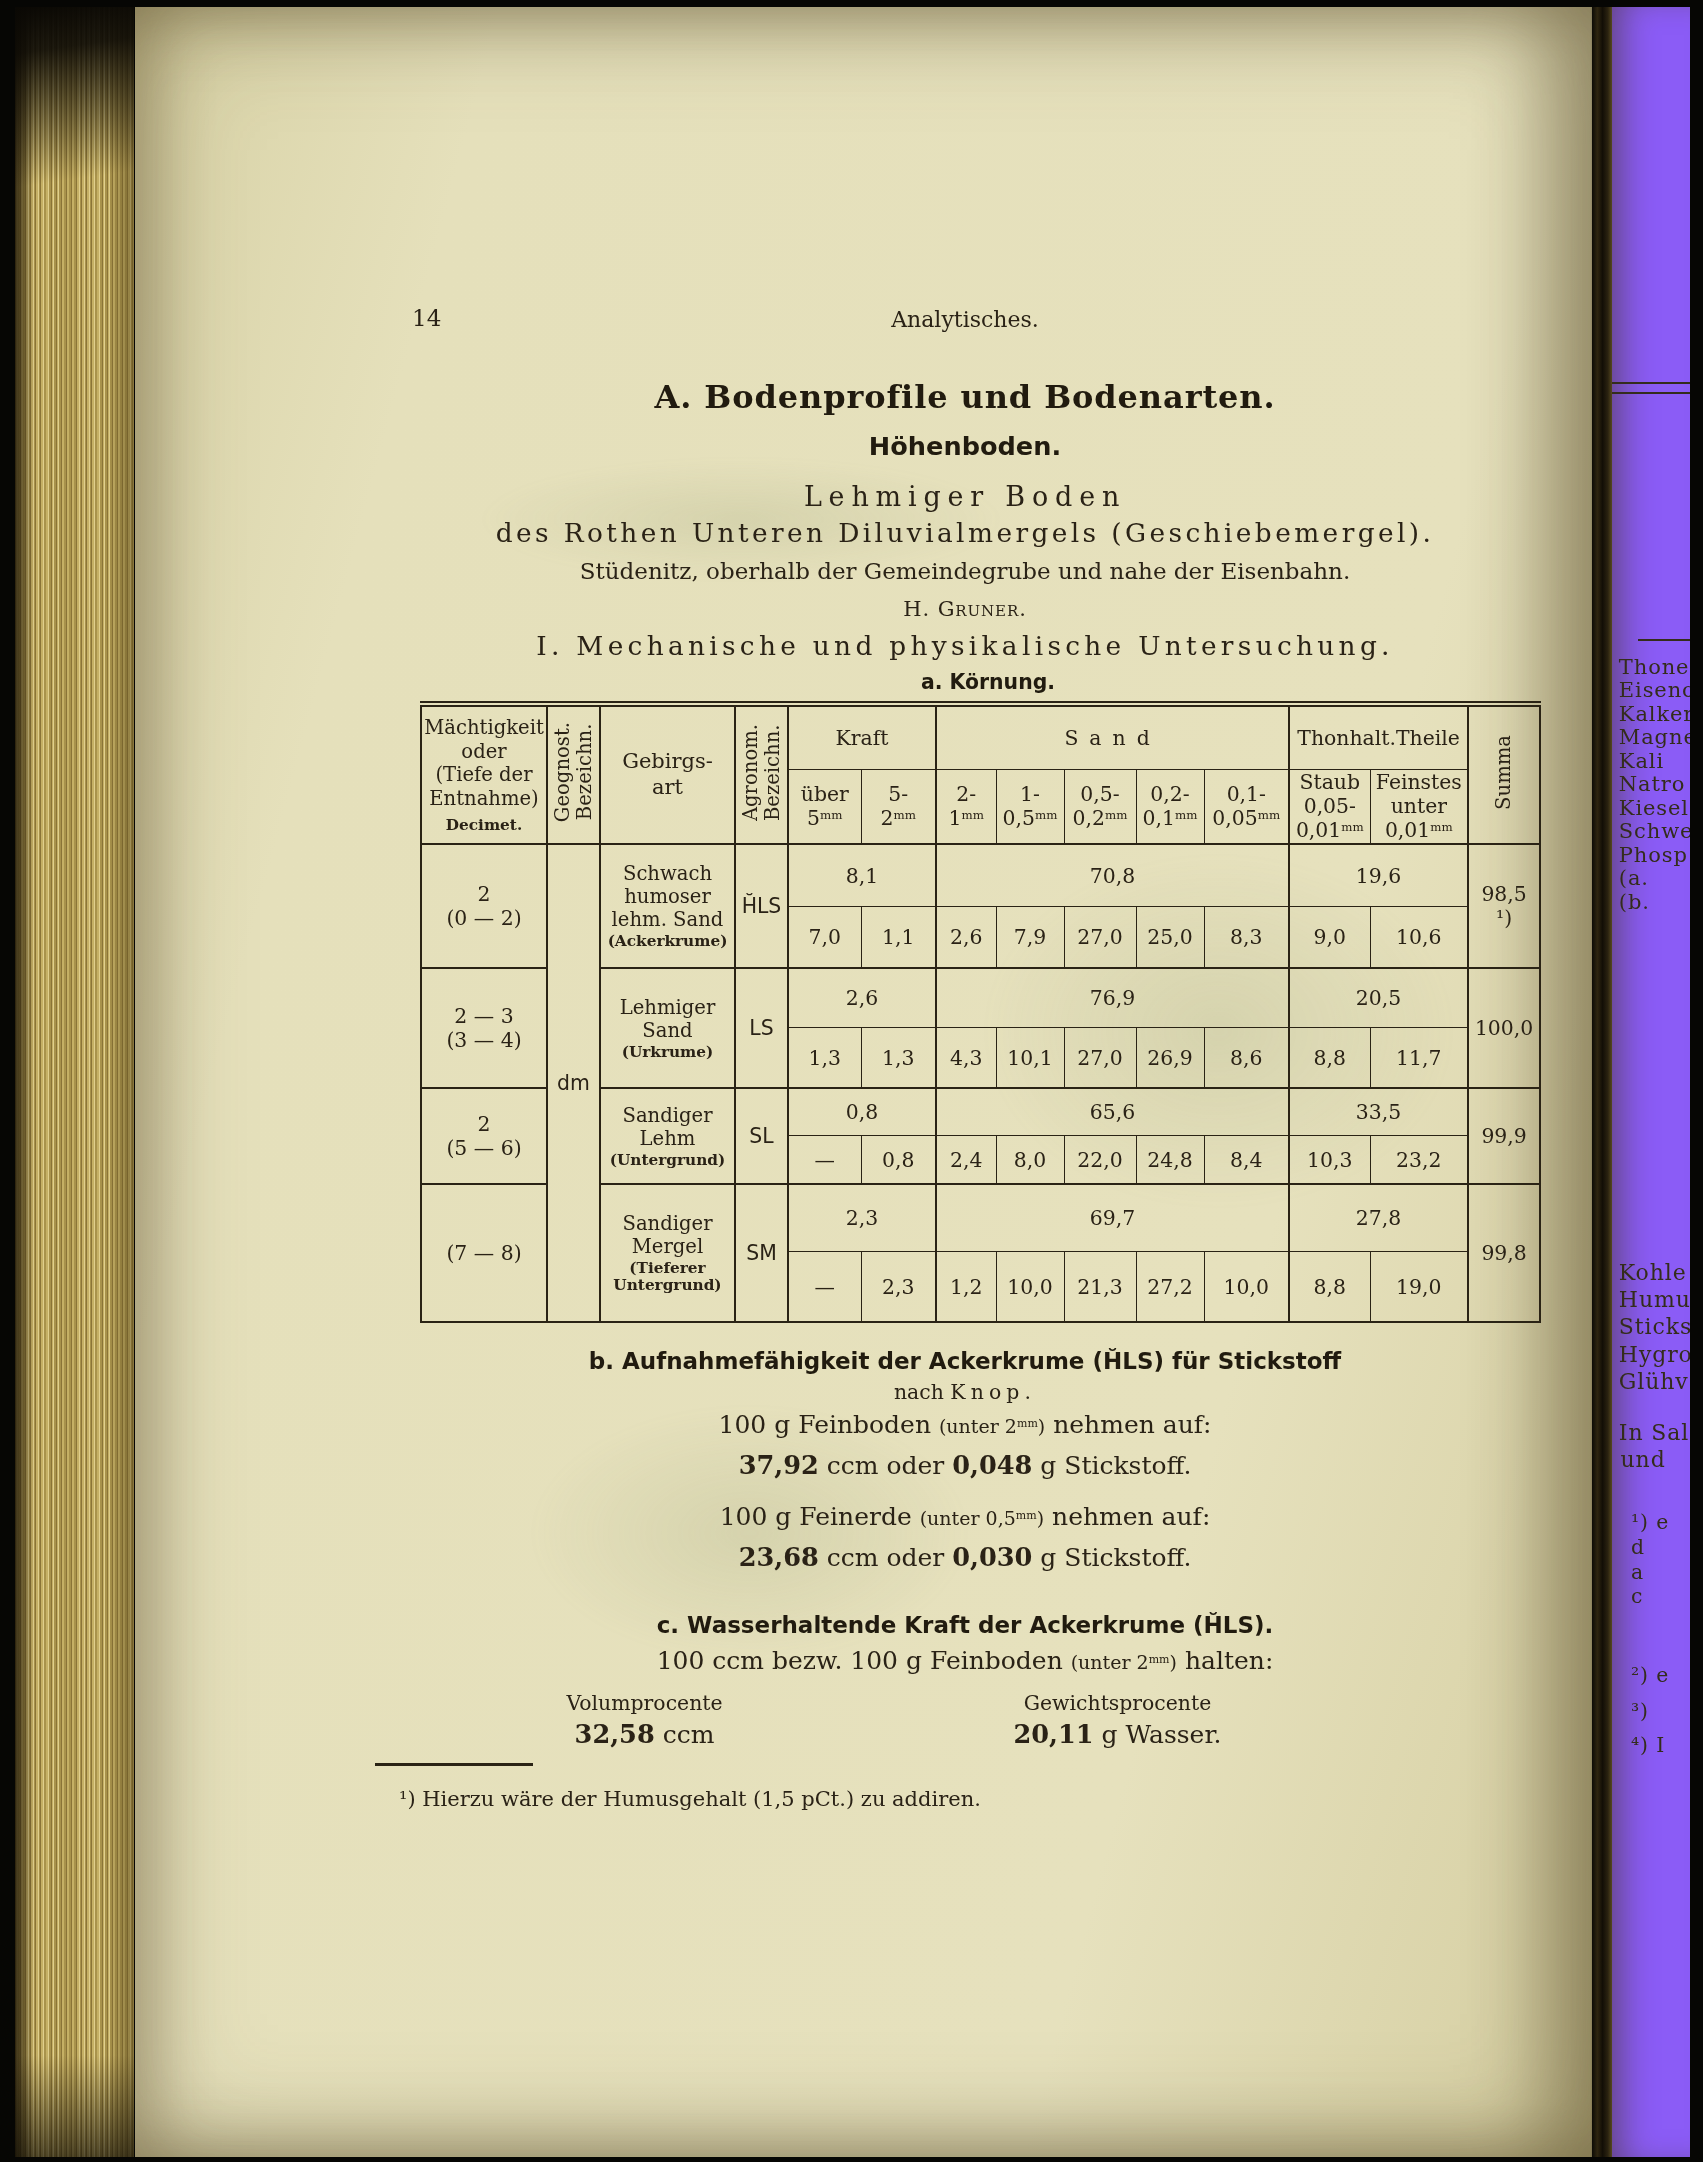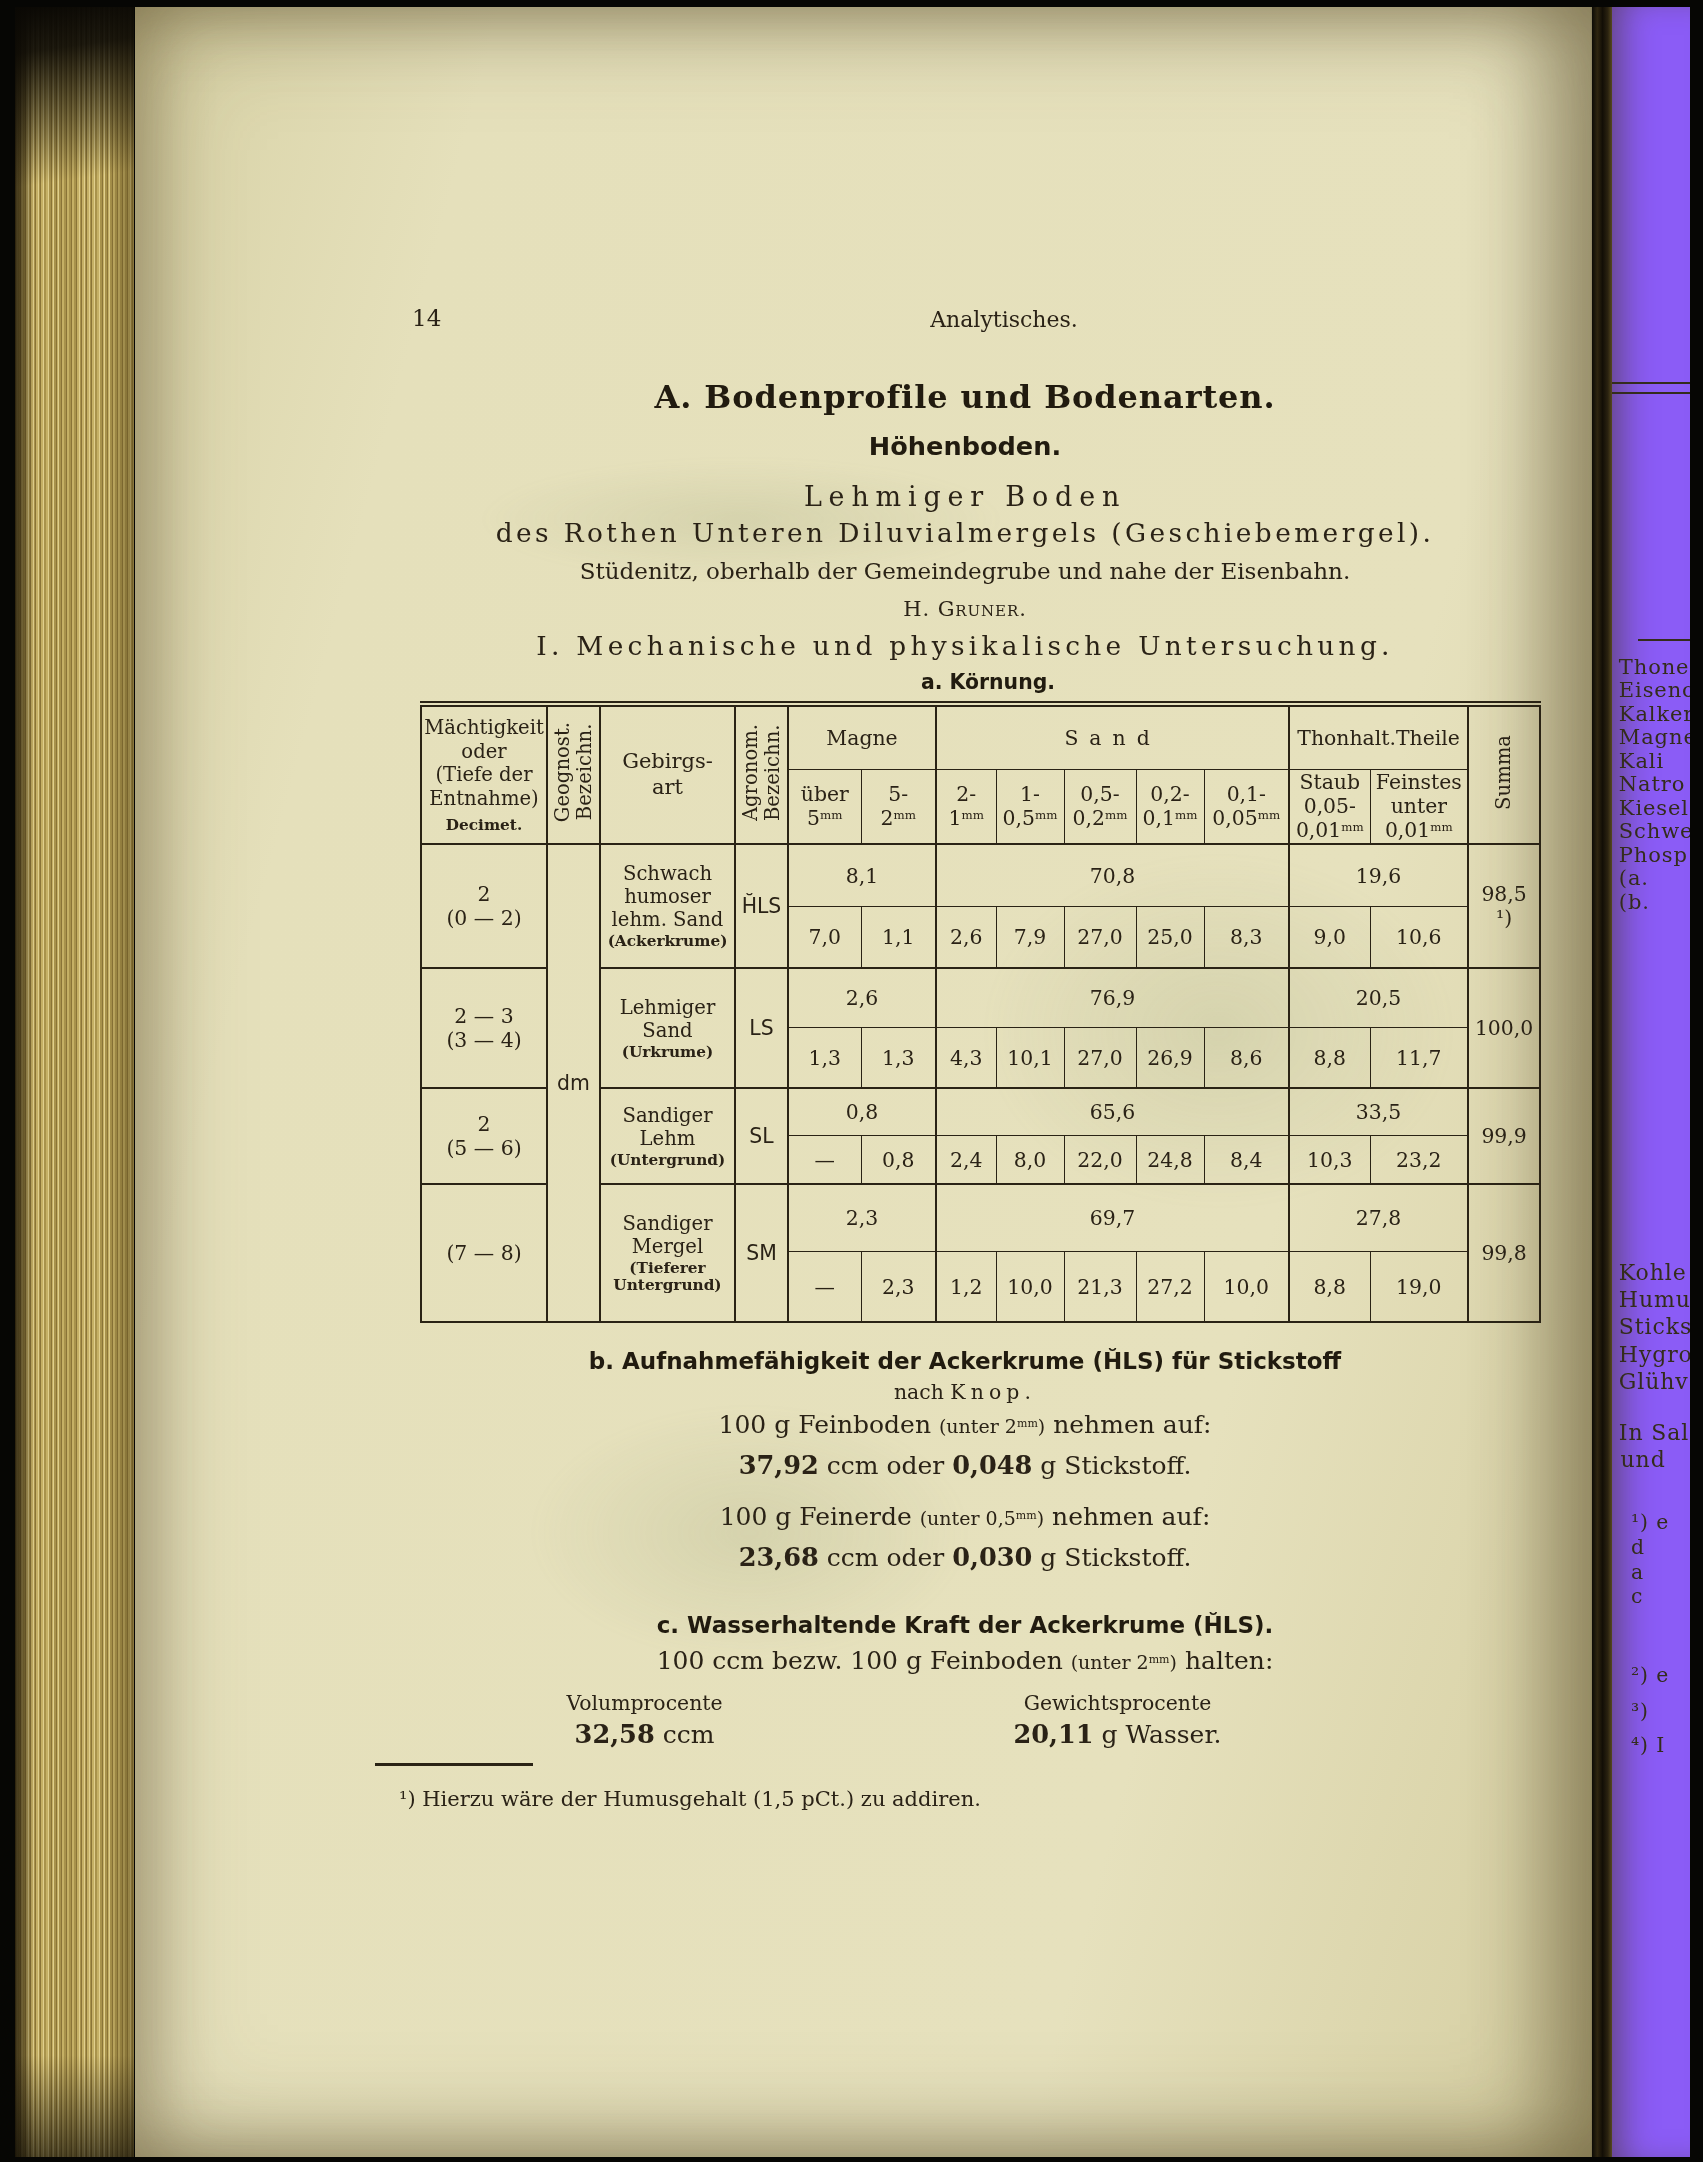--- a/index.html
+++ b/index.html
@@ -32,21 +32,21 @@
     background:radial-gradient(ellipse at center,rgba(130,140,95,.16),rgba(130,140,95,0) 70%);}
 
   
   .abs{position:absolute;white-space:nowrap;}
   .ctr{left:965px;transform:translateX(-50%);}
   .pl{white-space:pre-line;}
   .sans{font-family:"DejaVu Sans",sans-serif;}
   sup{font-size:58%;vertical-align:baseline;position:relative;top:-.55em;letter-spacing:0;}
 
   .page-number{top:305px;left:412px;font-size:23px;}
-  .running-head{top:307px;font-size:22px;margin-left:39px;}
+  .running-head{top:307px;font-size:22px;}
   .heading-a{top:378px;font-size:32px;font-weight:700;letter-spacing:0.9px;color:#211b0f;}
   .heading-hoehen{top:431px;font-size:25.6px;font-weight:700;color:#211b0f;}
   .title1{top:481px;font-size:27px;letter-spacing:6.8px;}
   .title2{top:517px;font-size:26.4px;letter-spacing:3.4px;}
   .loc{top:558px;font-size:23px;}
   .author{top:597px;font-size:21px;font-variant:small-caps;letter-spacing:0.9px;}
   .sec-i{top:630px;font-size:26.4px;letter-spacing:4.3px;}
   .sec-a{top:670px;font-size:20.4px;font-weight:700;color:#211b0f;margin-left:23px;}
 
   
@@ -163,21 +163,21 @@
 (Tiefe der
 Entnahme)</div>
         <div class="hdr-unit">Decimet.</div>
       </th>
       <th rowspan="2" class="bL3 bB3"><span class="vert">Geognost.
 Bezeichn.</span></th>
       <th rowspan="2" class="bL3 bB3"><span class="hdr-main" style="font-size:21px">Gebirgs-
 art</span></th>
       <th rowspan="2" class="bL3 bB3"><span class="vert">Agronom.
 Bezeichn.</span></th>
-      <th colspan="2" class="bL3 bB2 lbl">Magne</th>
+      <th colspan="2" class="bL3 bB2 lbl">Kraft</th>
       <th colspan="5" class="bL3 bB2 lbl sand-sp">Sand</th>
       <th colspan="2" class="bL3 bB2 lbl">Thonhalt.Theile</th>
       <th rowspan="2" class="bL3 bB3"><span class="vert">Summa</span></th>
     </tr>
     <tr class="hr2">
       <th class="bL3 bB3 rng">über
 5<sup>mm</sup></th>
       <th class="bB3 rng">5-
 2<sup>mm</sup></th>
       <th class="bL3 bB3 rng">2-

